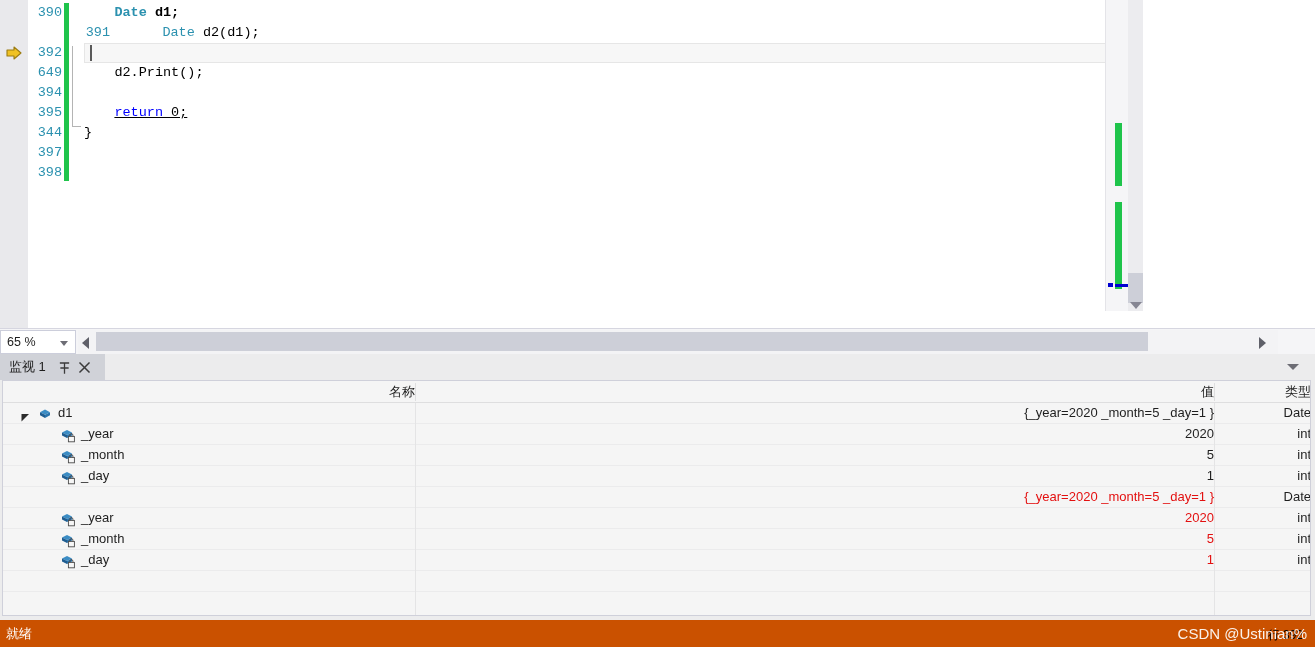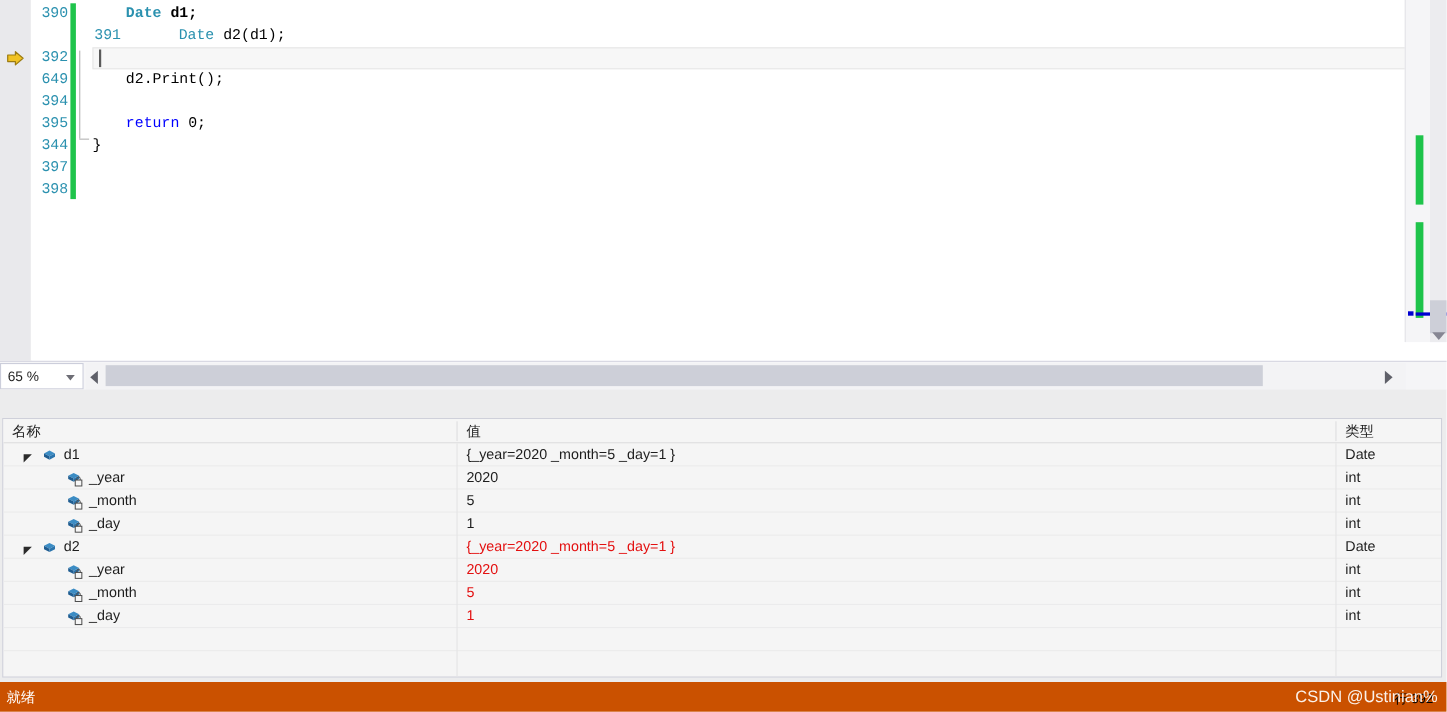--- a/index.html
+++ b/index.html
@@ -12,21 +12,21 @@
     height: 647px;
     overflow: hidden;
     font-family: "Liberation Sans", sans-serif;
     -webkit-font-smoothing: antialiased;
   }
 
   
   .editor {
     position: absolute;
     left: 0; top: 0;
-    width: 1315px;
+    width: 1143px;
     height: 328px;
     background: #ffffff;
     box-sizing: border-box;
   }
   .editor-breakpoint-gutter {
     position: absolute;
     left: 0; top: 0;
     width: 28px;
     height: 328px;
     background: #e9e9ec;
@@ -264,20 +264,21 @@
 
   .watch-grid {
     position: absolute;
     left: 2px; top: 26px;
     width: 1309px;
     height: 236px;
     background: #f5f5f5;
     border: 1px solid #cfd0da;
     box-sizing: border-box;
     overflow: hidden;
+    text-align: right;
   }
   .grid-header {
     position: absolute;
     left: 0; top: 0;
     width: 100%;
     height: 22px;
     background: #f5f5f5;
     border-bottom: 1px solid #dededf;
     box-sizing: border-box;
   }
@@ -426,21 +427,21 @@
         </div>
         <div class="code-line" style="top: 63px;">
           <span class="linenum">649</span>
           <span class="code-text" style="padding-left: 30.4px;"><span class="tok-plain">d2.Print();</span></span>
         </div>
         <div class="code-line" style="top: 83px;">
           <span class="linenum">394</span>
         </div>
         <div class="code-line" style="top: 103px;">
           <span class="linenum">395</span>
-          <span class="code-text" style="padding-left: 30.4px;"><span class="tok-kw">return</span><span class="tok-plain"> 0;</span></span>
+          <span class="code-text" style="padding-left: 30.4px; text-decoration: underline;"><span class="tok-kw">return</span><span class="tok-plain"> 0;</span></span>
         </div>
         <div class="code-line" style="top: 123px;">
           <span class="linenum">344</span>
           <span class="code-text" style="padding-left: 0px;"><span class="tok-plain">}</span></span>
         </div>
         <div class="code-line" style="top: 143px;">
           <span class="linenum">397</span>
         </div>
         <div class="code-line" style="top: 163px;">
           <span class="linenum">398</span>
@@ -473,20 +474,36 @@
   </div>
   <div class="hscroll">
     <div class="hscroll-left"></div>
     <div class="hscroll-thumb"></div>
     <div class="hscroll-right"></div>
   </div>
 </div>
 
 <div class="watch-panel">
 
+  <div class="watch-tabstrip">
+    <div class="watch-tab">
+      <span class="watch-tab-label">监视 1</span>
+      <span class="tab-icon-btn">
+        <svg width="17" height="17" viewBox="0 0 17 17">
+          <path d="M4.5 4 H12.5 M8.5 4 V9 M5 9 H12 M8.5 9 V14" stroke="#3b3b3b" stroke-width="1.3" fill="none" stroke-linecap="square"></path>
+        </svg>
+      </span>
+      <span class="tab-icon-btn">
+        <svg width="17" height="17" viewBox="0 0 17 17">
+          <path d="M4 4 L13 13 M13 4 L4 13" stroke="#3b3b3b" stroke-width="1.5" stroke-linecap="square"></path>
+        </svg>
+      </span>
+    </div>
+    <div class="tabstrip-chevron"></div>
+  </div>
 
   <div class="watch-grid">
     <div class="grid-header">
       <div class="gh-cell" id="gh-name" style="left:0; width:412px;">名称</div>
       <div class="gh-sep" style="left:412px;"></div>
       <div class="gh-cell" id="gh-value" style="left:413px; width:798px;">值</div>
       <div class="gh-sep" style="left:1211px;"></div>
       <div class="gh-cell" id="gh-type" style="left:1212px; width:96px;">类型</div>
     </div>
 
@@ -542,31 +559,20 @@
                 <path d="M12 5.4 L12 8.4 L7 10.9 L7 7.9 Z" fill="#2a74ad"></path>
                 <rect x="8.4" y="9.4" width="6" height="5.4" fill="#f6f6f6" stroke="#4a4a4a" stroke-width="0.9"></rect>
                 <path d="M9.9 9.4 V8.1 a1.5 1.5 0 0 1 3 0 V9.4" fill="none" stroke="#4a4a4a" stroke-width="0.9"></path>
               </svg></span>
             <span class="node-label" style="left: 78px;">_day</span>
           </div>
           <div class="cell-value val-normal">1</div>
           <div class="cell-type">int</div>
         </div>
         <div class="grid-row" style="top: 106px;">
-          <div class="cell-name">
-            <span class="expander-tri"><svg width="11" height="11" viewBox="0 0 11 11">
-                <path d="M1.5 2 L9 2 L1.5 9.5 Z" fill="#2b2b2b"></path>
-              </svg></span>
-            <span class="node-icon" style="left: 34px;"><svg width="16" height="16" viewBox="0 0 16 16">
-                <path d="M3 6.2 L8 3.6 L13 6.2 L8 8.8 Z" fill="#3b8cc4"></path>
-                <path d="M3 6.2 L3 9.3 L8 11.9 L8 8.8 Z" fill="#1f5d91"></path>
-                <path d="M13 6.2 L13 9.3 L8 11.9 L8 8.8 Z" fill="#2a74ad"></path>
-              </svg></span>
-            <span class="node-label" style="left: 55px;">d2</span>
-          </div>
           <div class="cell-value val-changed">{_year=2020 _month=5 _day=1 }</div>
           <div class="cell-type">Date</div>
         </div>
         <div class="grid-row" style="top: 127px;">
           <div class="cell-name">
             <span class="node-icon" style="left: 57px;"><svg width="16" height="16" viewBox="0 0 16 16">
                 <path d="M2 5.4 L7 2.9 L12 5.4 L7 7.9 Z" fill="#3b8cc4"></path>
                 <path d="M2 5.4 L2 8.4 L7 10.9 L7 7.9 Z" fill="#1f5d91"></path>
                 <path d="M12 5.4 L12 8.4 L7 10.9 L7 7.9 Z" fill="#2a74ad"></path>
                 <rect x="8.4" y="9.4" width="6" height="5.4" fill="#f6f6f6" stroke="#4a4a4a" stroke-width="0.9"></rect>

